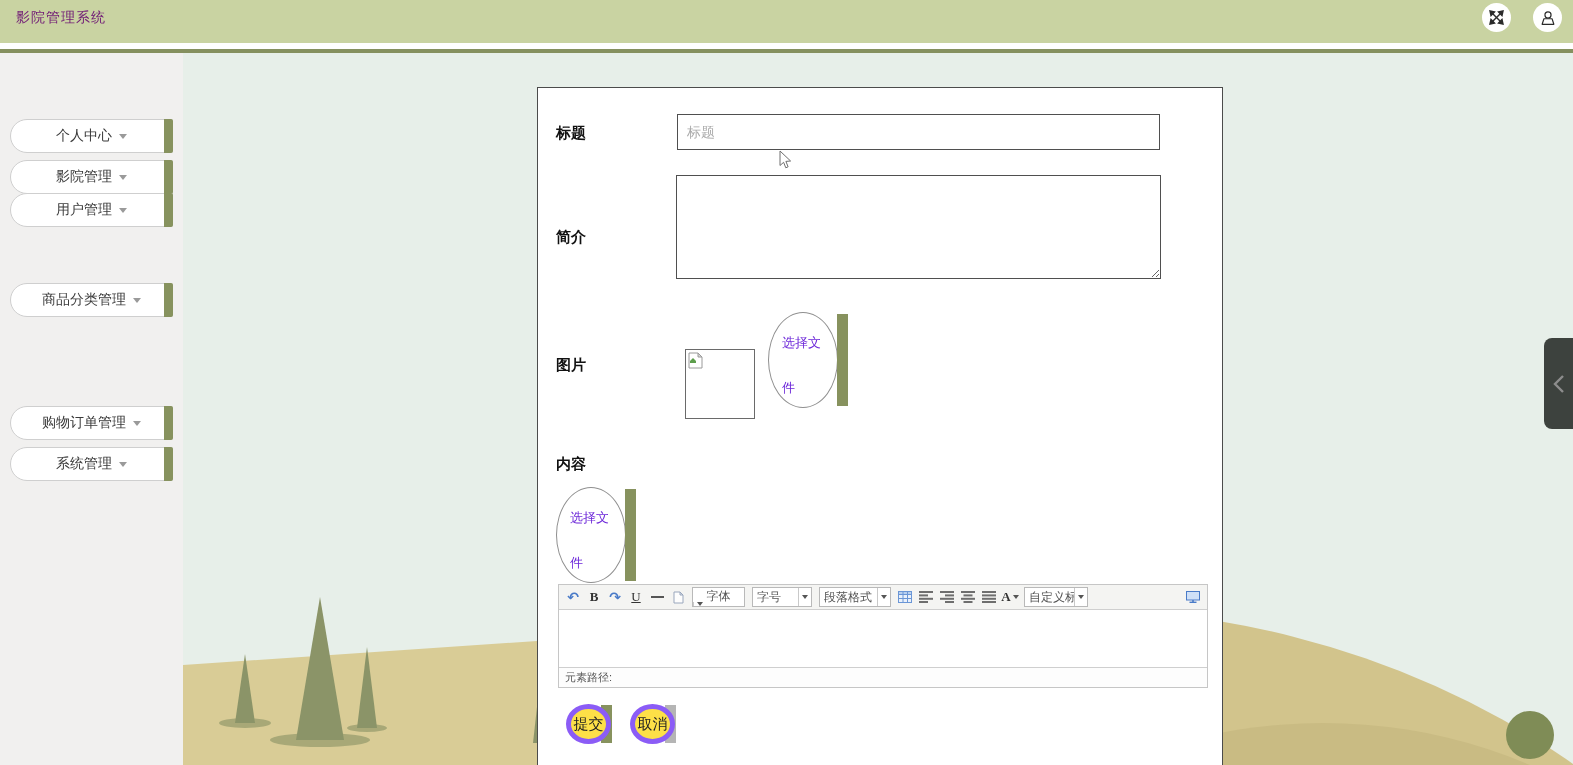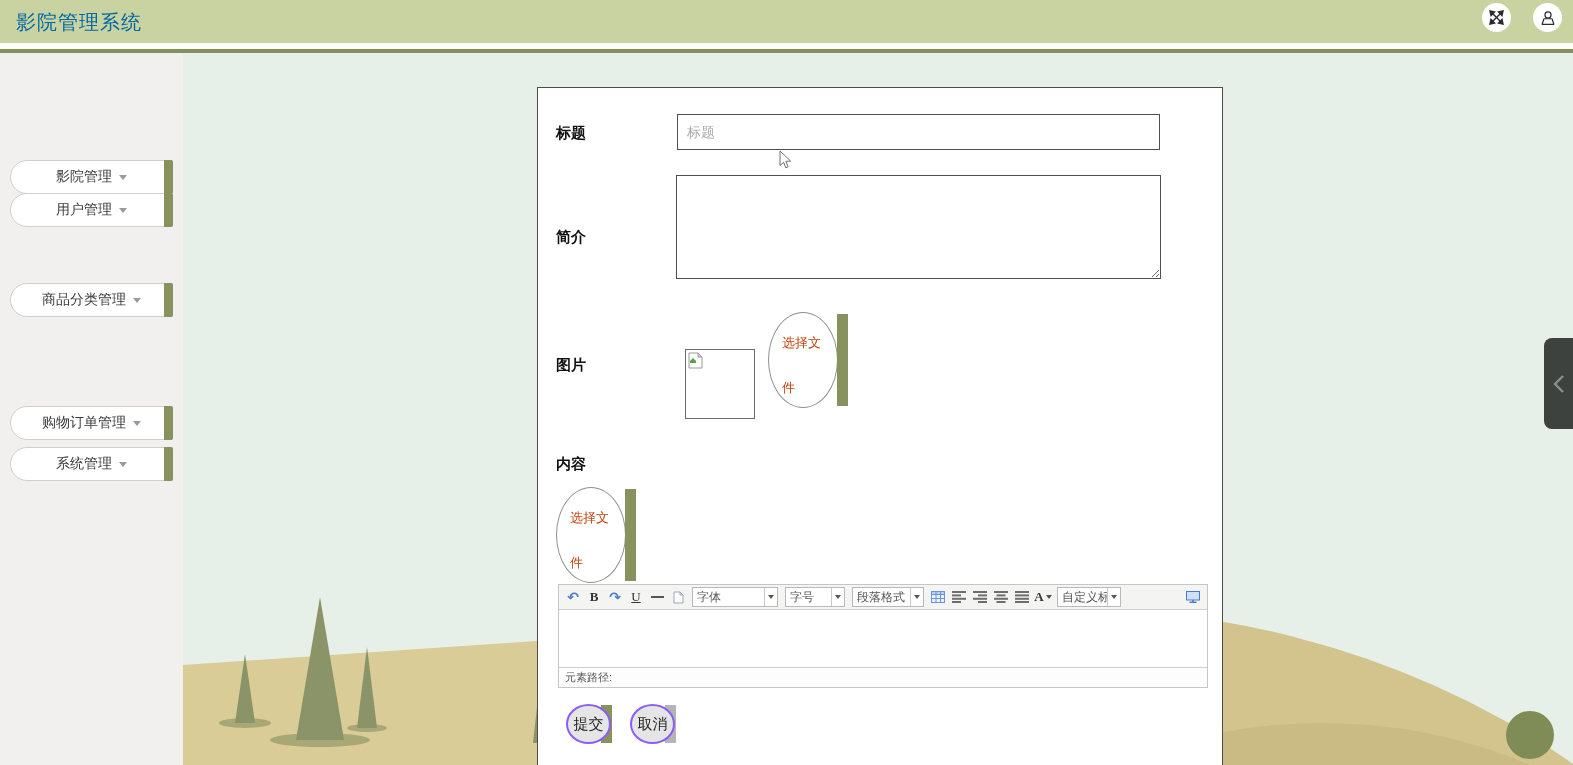--- a/index.html
+++ b/index.html
@@ -6,21 +6,21 @@
     --topbar-bg:#c9d3a2; --accent:#85905f; --accent-bar:#87925e; --main-bg:#e7efe9;
     --sidebar-bg:#f1f0ef; --ground:#d9cc96; --hill:#d2c48c; --hill-inner:#c9bb83;
     --tree:#8b9468; --ball:#7f8c56; --icon-blue:#4a7bc8; --cancel-bar:#b5b5b5; --toggle-bg:#3d423e;
   }
   *{box-sizing:border-box;margin:0;padding:0;}
   html,body{width:1573px;height:765px;overflow:hidden;}
   body{position:relative;font-family:"Liberation Sans","DejaVu Sans",sans-serif;background:#fff;}
 
   
   .topbar{position:absolute;left:0;top:0;width:1573px;height:43px;background:var(--topbar-bg);}
-  .topbar-title{position:absolute;left:16px;top:9px;font-size:20px;color:#0369a1;letter-spacing:1px;}
+  .topbar-title{position:absolute;left:16px;top:9px;font-size:14px;color:#701a75;letter-spacing:1px;}
   .topbar-strip{position:absolute;left:0;top:43px;width:1573px;height:6px;background:#ffffff;}
   .topbar-line{position:absolute;left:0;top:49px;width:1573px;height:4px;background:var(--accent);}
   .circle-btn{position:absolute;top:3px;width:29px;height:29px;border-radius:50%;background:#fff;display:flex;align-items:center;justify-content:center;cursor:pointer;}
   .circle-btn.fs{right:62px;}
   .circle-btn.usr{right:11px;}
 
   
   .sidebar{position:absolute;left:0;top:53px;width:183px;height:712px;background:var(--sidebar-bg);}
   .main{position:absolute;left:183px;top:53px;width:1390px;height:712px;background:var(--main-bg);overflow:hidden;}
   .scene{position:absolute;left:0;top:0;width:1390px;height:712px;}
@@ -38,44 +38,44 @@
   .panel{position:absolute;left:354px;top:34px;width:686px;height:690px;background:#fff;border:1px solid #4b4b4b;}
   .f-label{position:absolute;font-size:15px;font-weight:bold;color:#111;}
   .title-input{position:absolute;left:139px;top:26px;width:483px;height:36px;border:1px solid #4f4f4f;font-size:14px;padding:0 9px;color:#333;background:#fff;}
   .title-input::placeholder{color:#a9a9a9;}
   .intro-area{position:absolute;left:138px;top:87px;width:485px;height:104px;border:1px solid #4f4f4f;resize:both;font-size:14px;padding:6px 8px;font-family:inherit;background:#fff;}
   .thumb{position:absolute;left:147px;top:261px;width:70px;height:70px;border:1px solid #6a6a6a;background:#fff;}
   .thumb svg{position:absolute;left:2px;top:2px;}
 
   .file-btn{position:absolute;cursor:pointer;}
   .file-circle{position:absolute;left:0;top:0;border:1px solid #8f8f8f;border-radius:50%;background:#fff;}
-  .file-text{position:absolute;font-size:13px;color:#c2410c;line-height:45px;word-break:break-all;}
+  .file-text{position:absolute;font-size:13px;color:#6d28d9;line-height:45px;word-break:break-all;}
   .file-accent{position:absolute;right:0;top:2px;bottom:2px;width:11px;background:var(--accent-bar);}
 
   
   .editor{position:absolute;left:20px;top:496px;width:650px;height:104px;border:1px solid #c6c6c6;background:#fff;}
   .ed-toolbar{position:absolute;left:0;top:0;right:0;height:25px;background:#f4f4f2;border-bottom:1px solid #cfcfcf;display:flex;align-items:center;padding:0 5px;gap:3px;}
   .tb-btn{min-width:18px;height:19px;display:flex;align-items:center;justify-content:center;font-size:13px;color:#333;cursor:pointer;border-radius:2px;}
   .tb-btn.blue{color:var(--icon-blue);font-weight:bold;font-size:14px;}
   .tb-btn.bold{font-weight:bold;font-family:"Liberation Serif",serif;}
   .tb-btn.underline{text-decoration:underline;font-family:"Liberation Serif",serif;}
   .hr-glyph{display:block;width:13px;height:0;border-top:2px solid #555;}
   .tb-dd{height:20px;background:#fff;border:1px solid #b9b9b9;display:flex;align-items:center;cursor:pointer;margin:0 2px;}
   .tb-dd .dd-label{font-size:12px;color:#555;padding:0 4px;flex:1;white-space:nowrap;overflow:hidden;}
   .dd-caret-cell{width:13px;align-self:stretch;border-left:1px solid #c9c9c9;display:flex;align-items:center;justify-content:center;}
   .dd-caret{width:0;height:0;border-left:3.5px solid transparent;border-right:3.5px solid transparent;border-top:4px solid #555;}
-  .tb-dd.w-font{width:86px;} .tb-dd.w-size{width:60px;} .tb-dd.w-para{width:72px;} .tb-dd.w-custom{width:64px;}
+  .tb-dd.w-font{width:53px;flex-direction:column;} .tb-dd.w-size{width:60px;} .tb-dd.w-para{width:72px;} .tb-dd.w-custom{width:64px;}
   .tb-btn.colorA{font-family:"Liberation Serif",serif;font-weight:bold;gap:2px;}
   .tb-spacer{flex:1;}
   .ed-content{position:absolute;left:0;top:26px;right:0;height:57px;background:#fff;cursor:text;}
   .ed-status{position:absolute;left:0;bottom:0;right:0;height:20px;border-top:1px solid #cfcfcf;background:#fdfdfd;font-size:11px;color:#555;line-height:19px;padding-left:6px;}
 
   
   .pill-btn{position:absolute;cursor:pointer;}
-  .pill-circle{position:absolute;left:0;top:0;width:45px;height:40px;border:2px solid #8b5cf6;border-radius:50%;background:#e5e5e5;
+  .pill-circle{position:absolute;left:0;top:0;width:45px;height:40px;border:5px solid #8b5cf6;border-radius:50%;background:#fde047;
     display:flex;align-items:center;justify-content:center;font-size:15px;color:#222;}
   .pill-accent{position:absolute;left:35px;top:1px;width:11px;height:38px;background:var(--accent-bar);}
   .pill-accent.gray{background:var(--cancel-bar);}
 
   
   .right-toggle{position:absolute;right:0;top:338px;width:29px;height:91px;background:var(--toggle-bg);border-radius:8px 0 0 8px;cursor:pointer;display:flex;align-items:center;justify-content:center;}
   .cursor{position:absolute;left:779px;top:150px;pointer-events:none;}
 </style>
 </head>
 <body>
@@ -98,20 +98,25 @@
     <svg width="18" height="18" viewBox="0 0 20 20">
       <circle cx="10" cy="6.6" r="3.4" fill="none" stroke="#2b2b2b" stroke-width="1.3"></circle>
       <path d="M3.5 17 L5.5 10.8 L14.5 10.8 L16.5 17 Z" fill="none" stroke="#2b2b2b" stroke-width="1.3" stroke-linejoin="round"></path>
     </svg>
   </div>
 </div>
 <div class="topbar-strip"></div>
 <div class="topbar-line"></div>
 
 <div class="sidebar">
+  <div class="side-item" style="top:66px">
+    <span class="side-label">个人中心</span>
+    <span class="caret"></span>
+    <span class="side-accent"></span>
+  </div>
   <div class="side-item" style="top:107px">
     <span class="side-label">影院管理</span>
     <span class="caret"></span>
     <span class="side-accent"></span>
   </div>
   <div class="side-item" style="top:140px">
     <span class="side-label">用户管理</span>
     <span class="caret"></span>
     <span class="side-accent"></span>
   </div>

